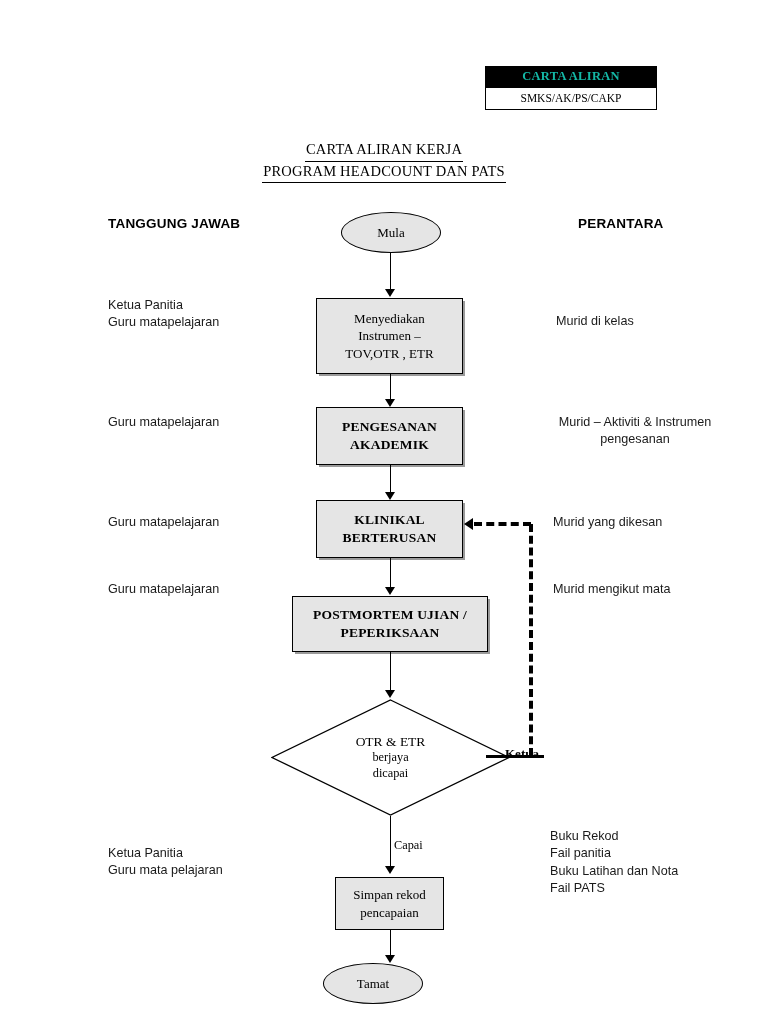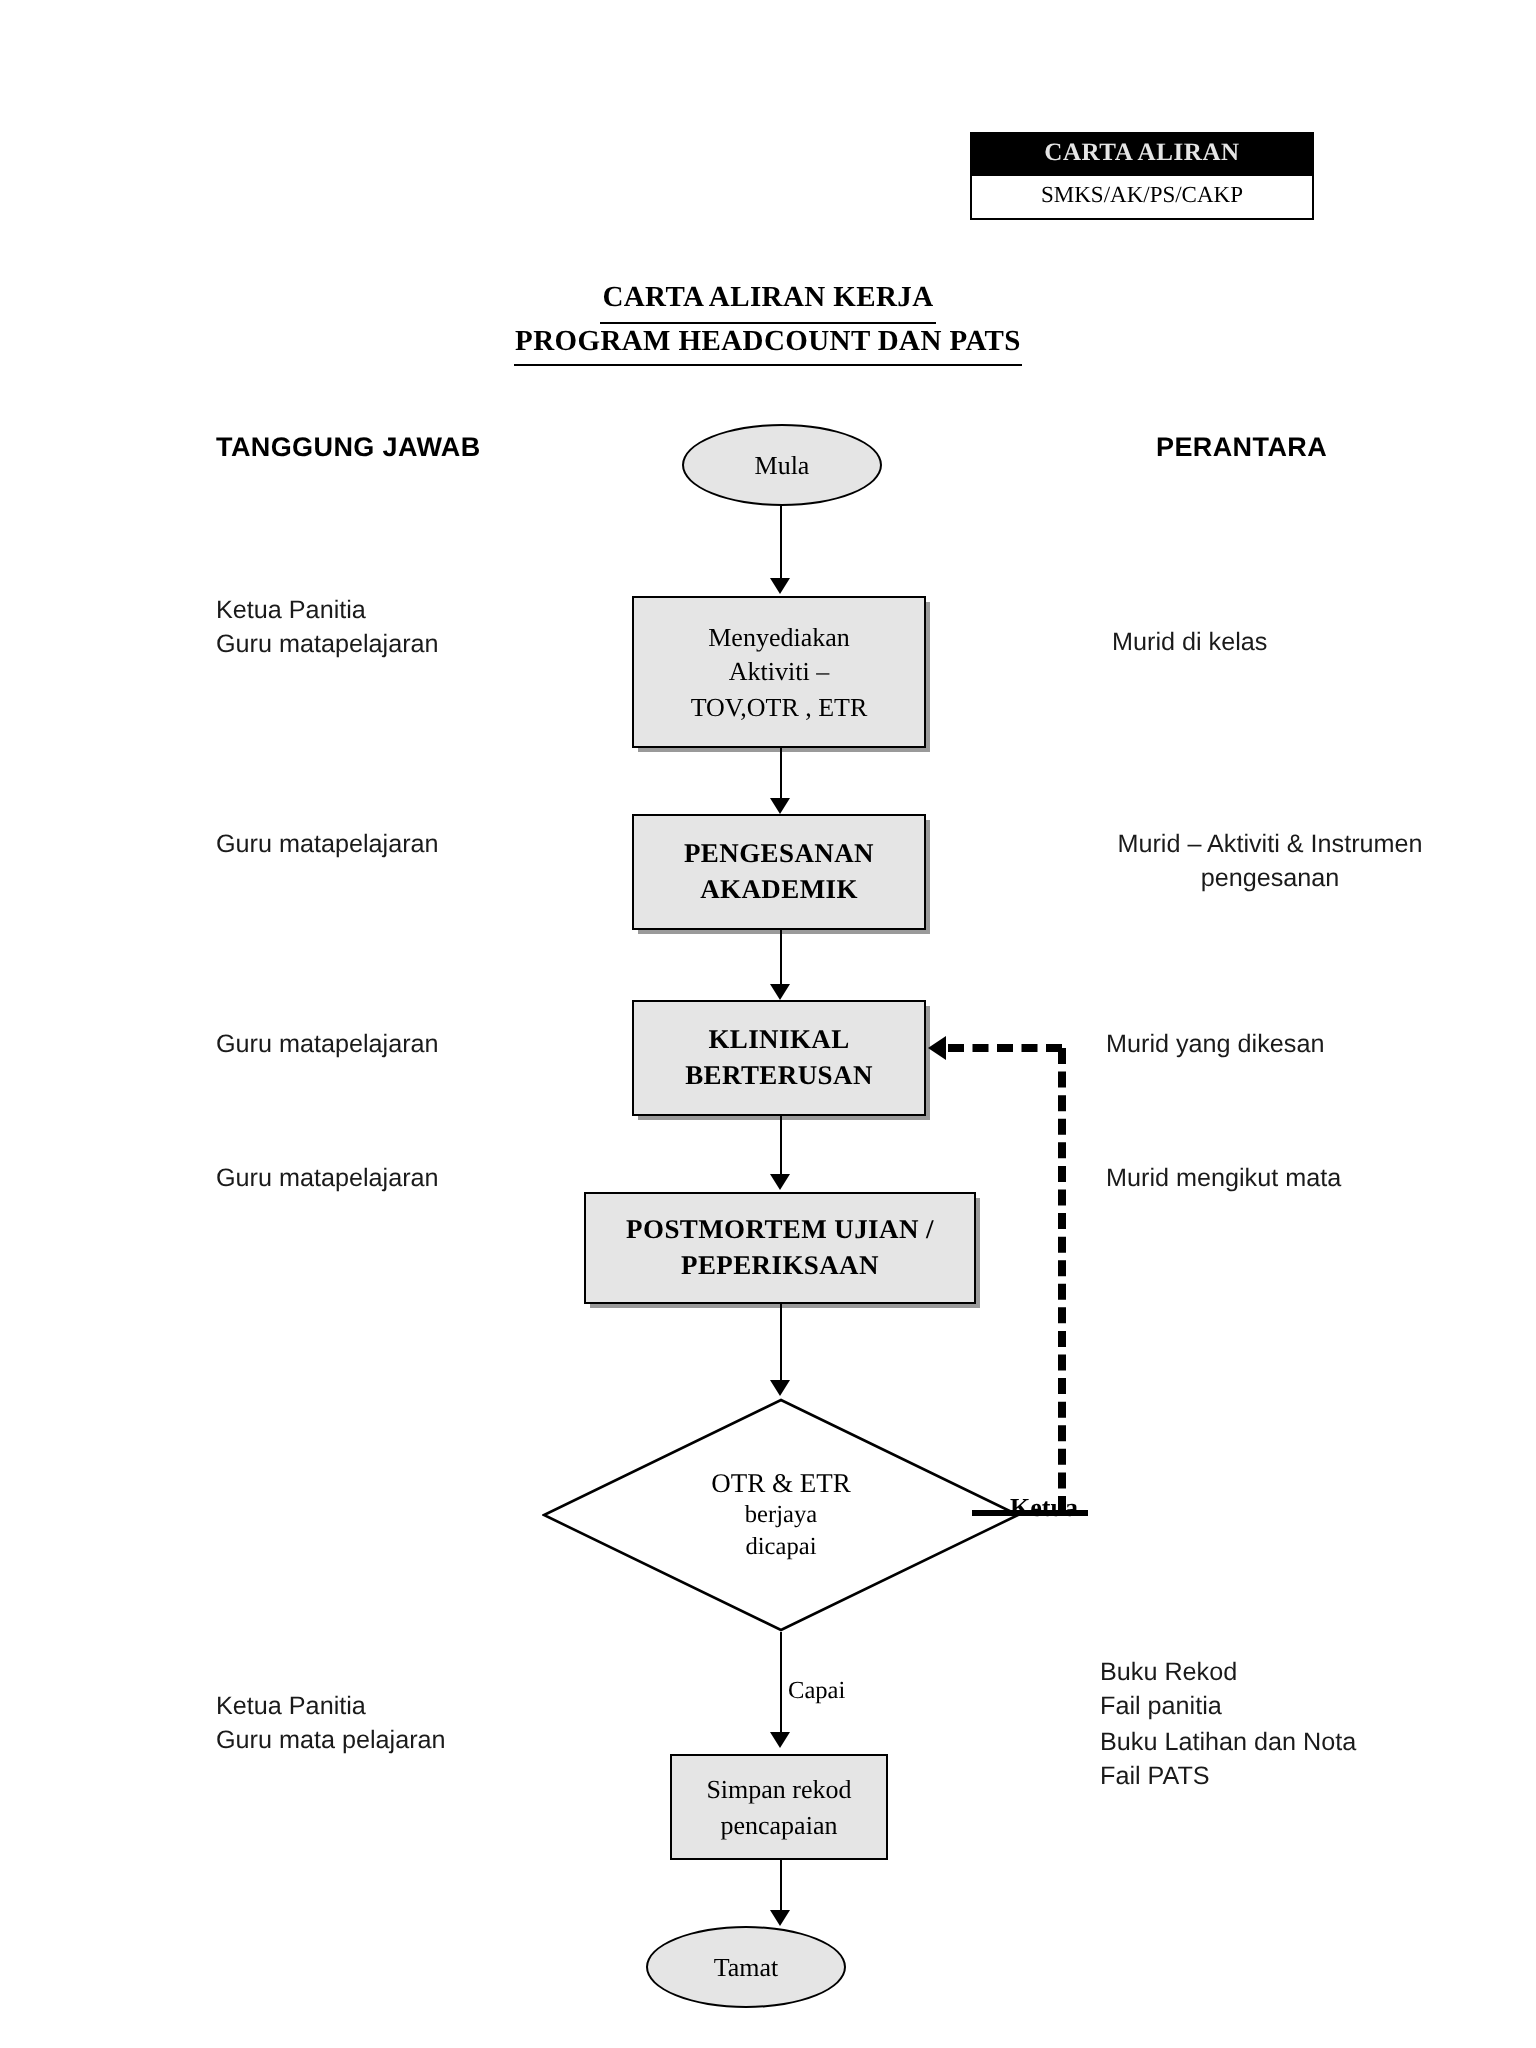--- a/index.html
+++ b/index.html
@@ -22,21 +22,21 @@
   #header-stamp {
     position: absolute;
     left: 485px;
     top: 66px;
     width: 170px;
     border: 1px solid #000;
     background: #fff;
   }
   #header-stamp .stamp-title {
     background: #000000;
-    color: #e5e5e5;
+    color: #14b8a6;
     text-align: center;
     font-family: "Liberation Serif", serif;
     font-weight: bold;
     font-size: 12.5px;
     letter-spacing: 0.3px;
     padding: 3px 0 4px 0;
     line-height: 1.1;
   }
   #header-stamp .stamp-code {
     background: #ffffff;
@@ -48,21 +48,21 @@
     line-height: 1.1;
   }
   
   #doc-title {
     position: absolute;
     left: 0;
     top: 140px;
     width: 768px;
     text-align: center;
     font-family: "Liberation Serif", serif;
-    font-weight: bold;
+    font-weight: normal;
     font-size: 14.5px;
     line-height: 1.35;
     letter-spacing: 0.2px;
   }
   #doc-title .tline {
     display: inline-block;
     border-bottom: 1.3px solid #000;
     padding: 0 1px 1px 1px;
   }
   
@@ -216,21 +216,21 @@
 
   <div class="col-header" id="col-header-left">TANGGUNG JAWAB</div>
   <div class="col-header" id="col-header-right">PERANTARA</div>
 
   <div class="node oval" style="left:341px; top:212px; width:100px; height:41px;">Mula</div>
 
   <div class="vline" style="left:390px; top:253px; height:37px;"></div>
   <div class="arrowhead-down" style="left:385px; top:289px;"></div>
 
   <div class="node process" style="left:316px; top:298px; width:147px; height:76px;">Menyediakan
-Aktiviti –
+Instrumen –
 TOV,OTR , ETR</div>
   <div class="side-label left" style="left:108px; top:297px; width:190px;">Ketua Panitia
 Guru matapelajaran</div>
   <div class="side-label right" style="left:556px; top:313px; width:190px;">Murid di kelas</div>
 
   <div class="vline" style="left:390px; top:374px; height:28px;"></div>
   <div class="arrowhead-down" style="left:385px; top:399px;"></div>
 
   <div class="node process bold" style="left:316px; top:407px; width:147px; height:58px;">PENGESANAN
 AKADEMIK</div>

